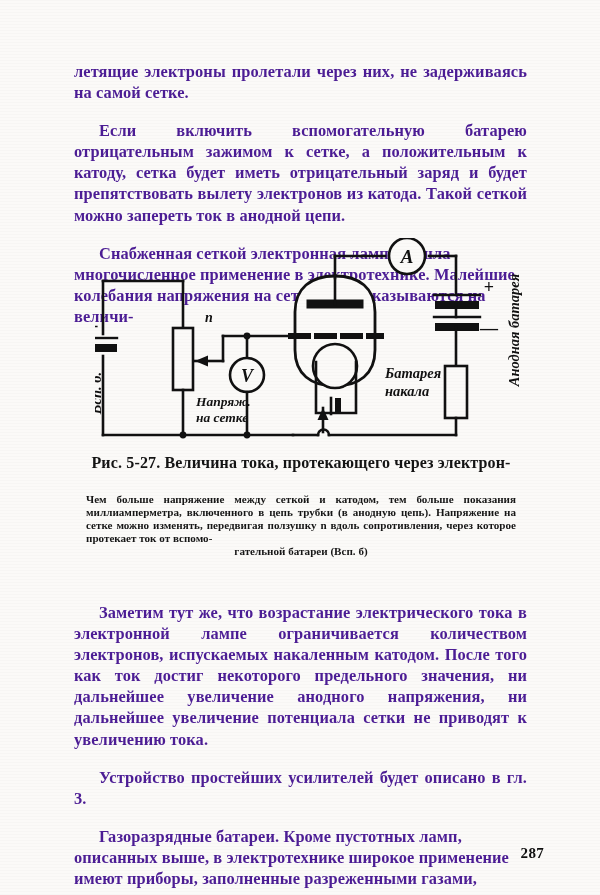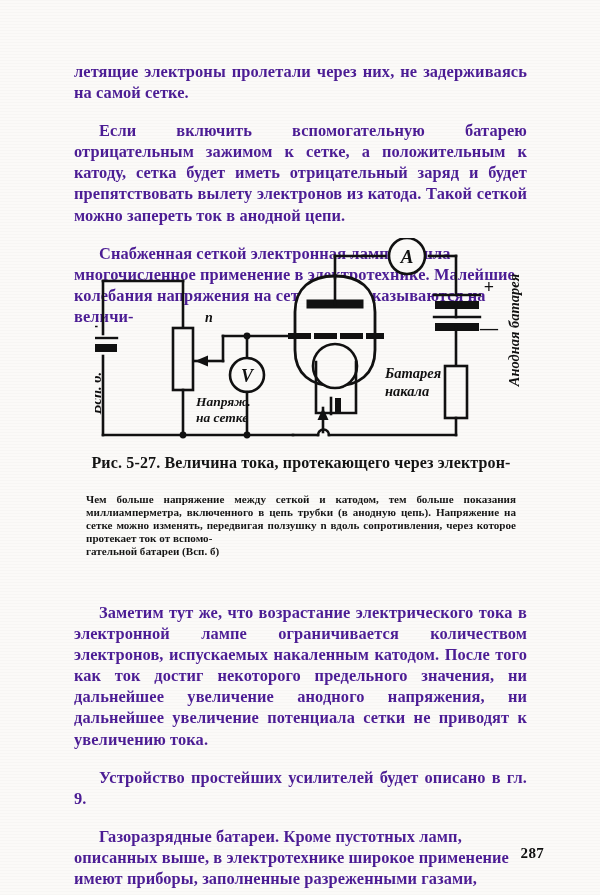--- a/index.html
+++ b/index.html
@@ -86,21 +86,21 @@
     width: 430px;
     font-size: 11.1px;
     line-height: 13px;
     font-weight: 700;
     color: #161616;
     text-align: justify;
     letter-spacing: 0px;
   }
   #caption-note .centered {
     display: block;
-    text-align: left;
+    text-align: center;
   }
 
   
   #page-number {
     position: absolute;
     right: 56px;
     top: 845px;
     font-size: 15px;
     font-weight: 800;
     letter-spacing: .3px;
@@ -232,21 +232,21 @@
     <div>Рис. 5-27. Величина тока, протекающего через электрон-</div>
   </div>
 
   <div id="caption-note">
     <span>Чем больше напряжение между сеткой и катодом, тем больше показания миллиамперметра, включенного в цепь трубки (в анодную цепь). Напряжение на сетке можно изменять, передвигая ползушку n вдоль сопротивления, через которое протекает ток от вспомо-</span>
     <span class="centered">гательной батареи (Всп. б)</span>
   </div>
 
   <div class="textcol" id="block-bottom">
     <p class="para indent">Заметим тут же, что возрастание электрического тока в электронной лампе ограничивается количеством электронов, испускаемых накаленным катодом. После того как ток достиг некоторого предельного значения, ни дальнейшее увеличение анодного напряжения, ни дальнейшее увеличение потенциала сетки не приводят к увеличению тока.</p>
-    <p class="para indent">Устройство простейших усилителей будет описано в гл. 9.</p>
+    <p class="para indent">Устройство простейших усилителей будет описано в гл. 3.</p>
     <p class="para indent">
       <span class="bold-lead">Газоразрядные батареи.</span><span> Кроме пустотных ламп, описанных выше, в электротехнике широкое применение имеют приборы, заполненные разреженными газами, например нео-</span>
     </p>
   </div>
 
   <div id="page-number">287</div>
 
   <div id="grain"></div>
 </div>
 

